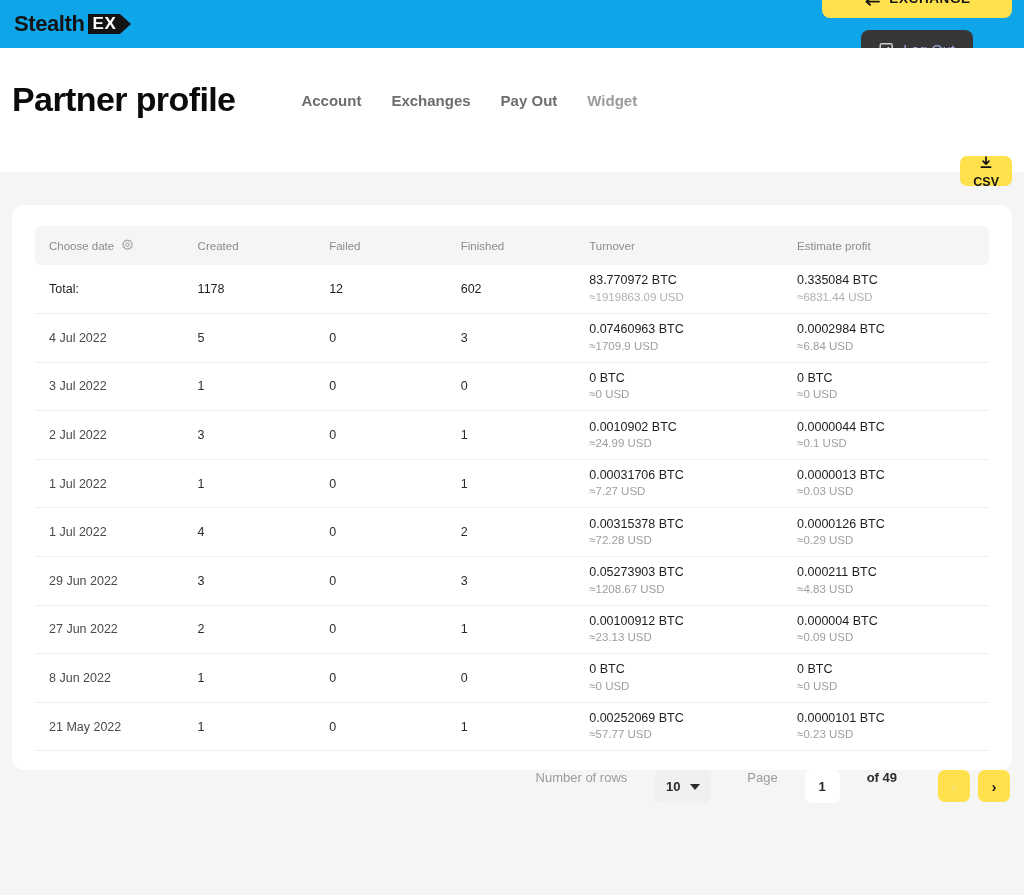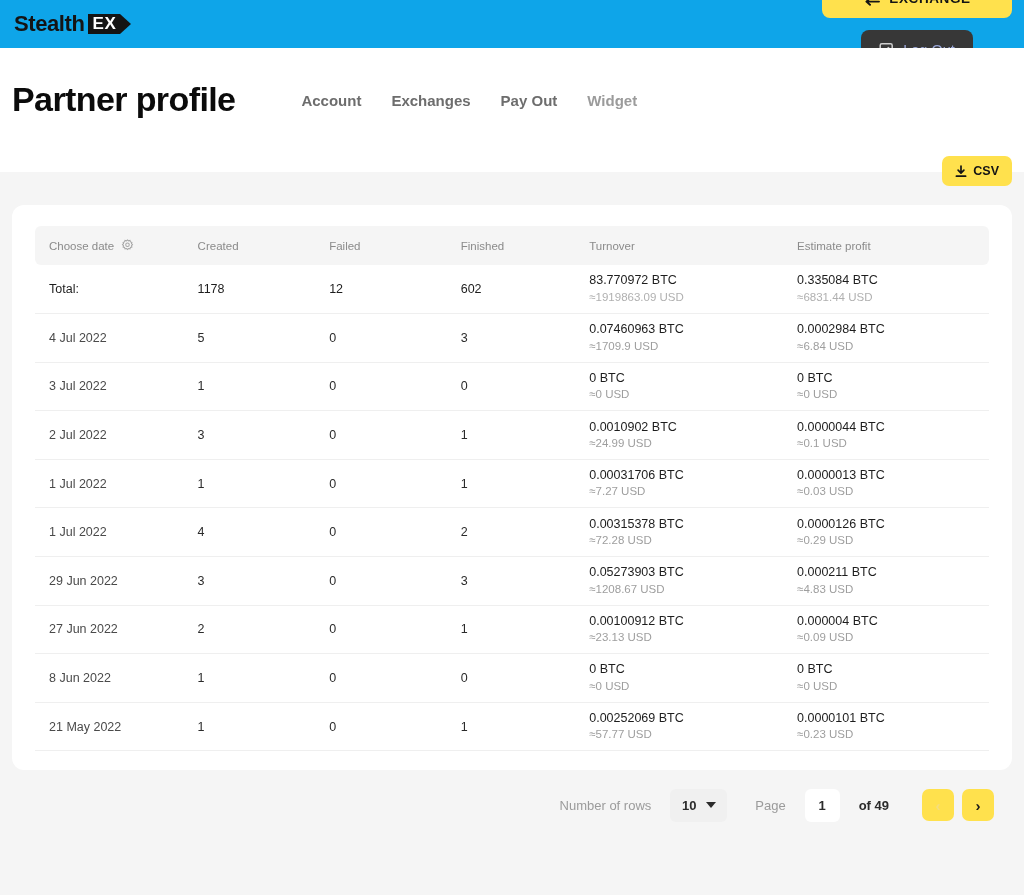--- a/index.html
+++ b/index.html
@@ -137,20 +137,21 @@
     border-radius: 7px;
     height: 30px;
     padding: 0 13px;
     display: flex;
     align-items: center;
     gap: 6px;
     font-size: 12.5px;
     font-weight: bold;
     color: #141414;
     cursor: pointer;
+    flex-direction: column;
   }
 
   
   .card-wrap { padding: 33px 12px 0 12px; }
   .card {
     background: #ffffff;
     border-radius: 12px;
     padding: 21px 23px 19px 23px;
   }
 
@@ -192,24 +193,24 @@
   col.w-created{ width: 131px; }
   col.w-failed { width: 131px; }
   col.w-finish { width: 128px; }
   col.w-turn   { width: 207px; }
   col.w-profit { width: 205px; }
 
   
   .footer {
     height: 70px;
     display: flex;
-    align-items: center;
+    align-items: flex-start;
     justify-content: flex-end;
-    gap: 8px;
-    padding-right: 30px;
+    gap: 16px;
+    padding-right: 14px;
   }
   .f-label { font-size: 13px; color: #9b9b9b; margin-right: 11px; }
   .rows-select {
     background: #f0f0f0;
     border: none;
     border-radius: 6px;
     height: 33px;
     width: 57px;
     display: flex;
     align-items: center;

